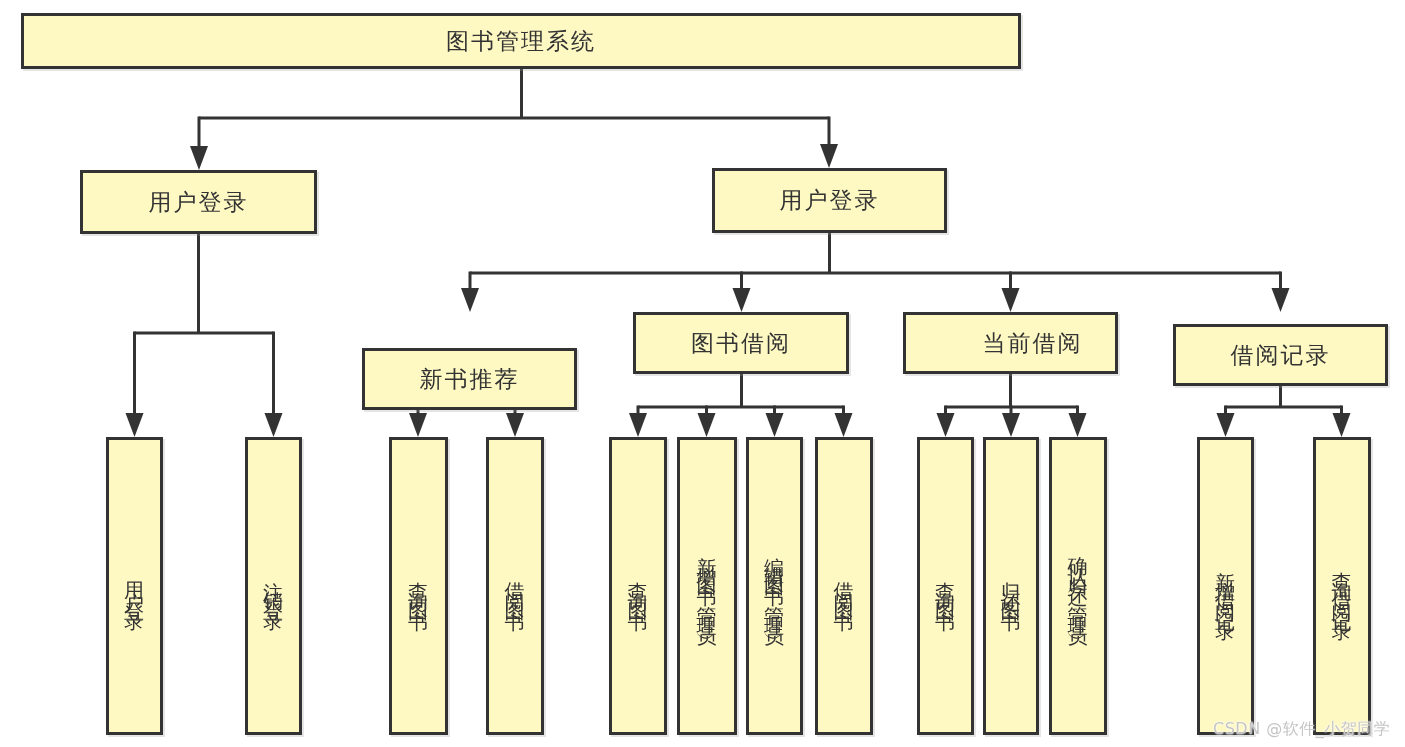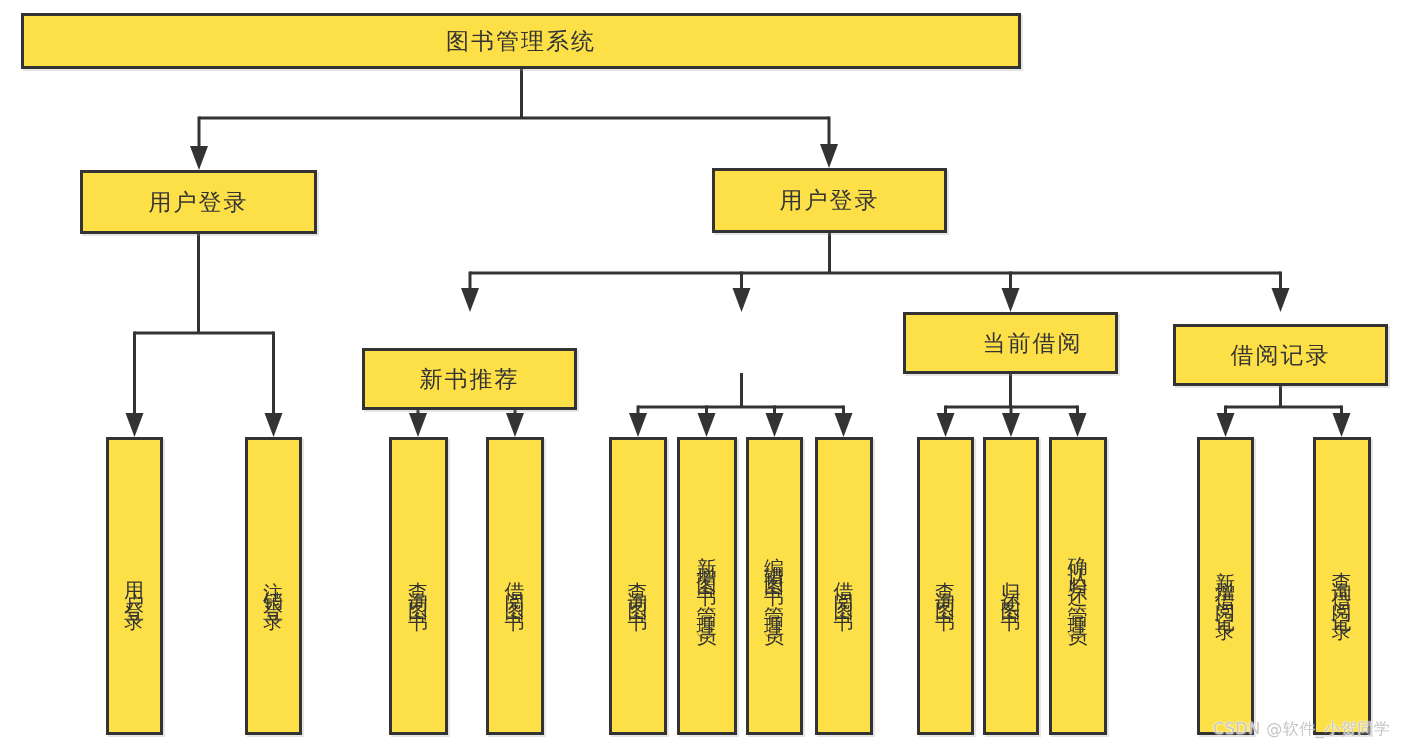--- a/index.html
+++ b/index.html
@@ -14,21 +14,21 @@
   .connectors {
     position: absolute;
     left: 0; top: 0;
     width: 1405px; height: 747px;
     pointer-events: none;
   }
   .node {
     position: absolute;
     box-sizing: border-box;
     border: 3px solid #333333;
-    background: #fde047;
+    background: #fef9c3;
     color: #333333;
     display: flex;
     align-items: center;
     justify-content: center;
     box-shadow: 2px 2px 0 rgba(150,150,150,0.25);
   }
   .hnode { font-size: 23px; letter-spacing: 2px; }
   .hnode .lbl { white-space: nowrap; }
   .vnode { font-size: 20px; }
   .vnode .lbl {
@@ -127,20 +127,23 @@
   <div class="node hnode" style="left:80px; top:170px; width:237px; height:64px;">
     <span class="lbl">用户登录</span>
   </div>
   <div class="node hnode" style="left:712px; top:168px; width:235px; height:65px;">
     <span class="lbl">用户登录</span>
   </div>
 
   <div class="node hnode" style="left:362px; top:312px; width:215px; height:62px;margin-top:36px;">
     <span class="lbl">新书推荐</span>
   </div>
+  <div class="node hnode" style="left:633px; top:312px; width:216px; height:62px;">
+    <span class="lbl">图书借阅</span>
+  </div>
   <div class="node hnode" style="left:903px; top:312px; width:215px; height:62px;padding-left:44px;">
     <span class="lbl">当前借阅</span>
   </div>
   <div class="node hnode" style="left:1173px; top:312px; width:215px; height:62px;margin-top:12px;">
     <span class="lbl">借阅记录</span>
   </div>
 
   <div class="node vnode" style="left:106px; top:437px; width:57px; height:298px;">
     <span class="lbl">用户登录</span>
   </div>

